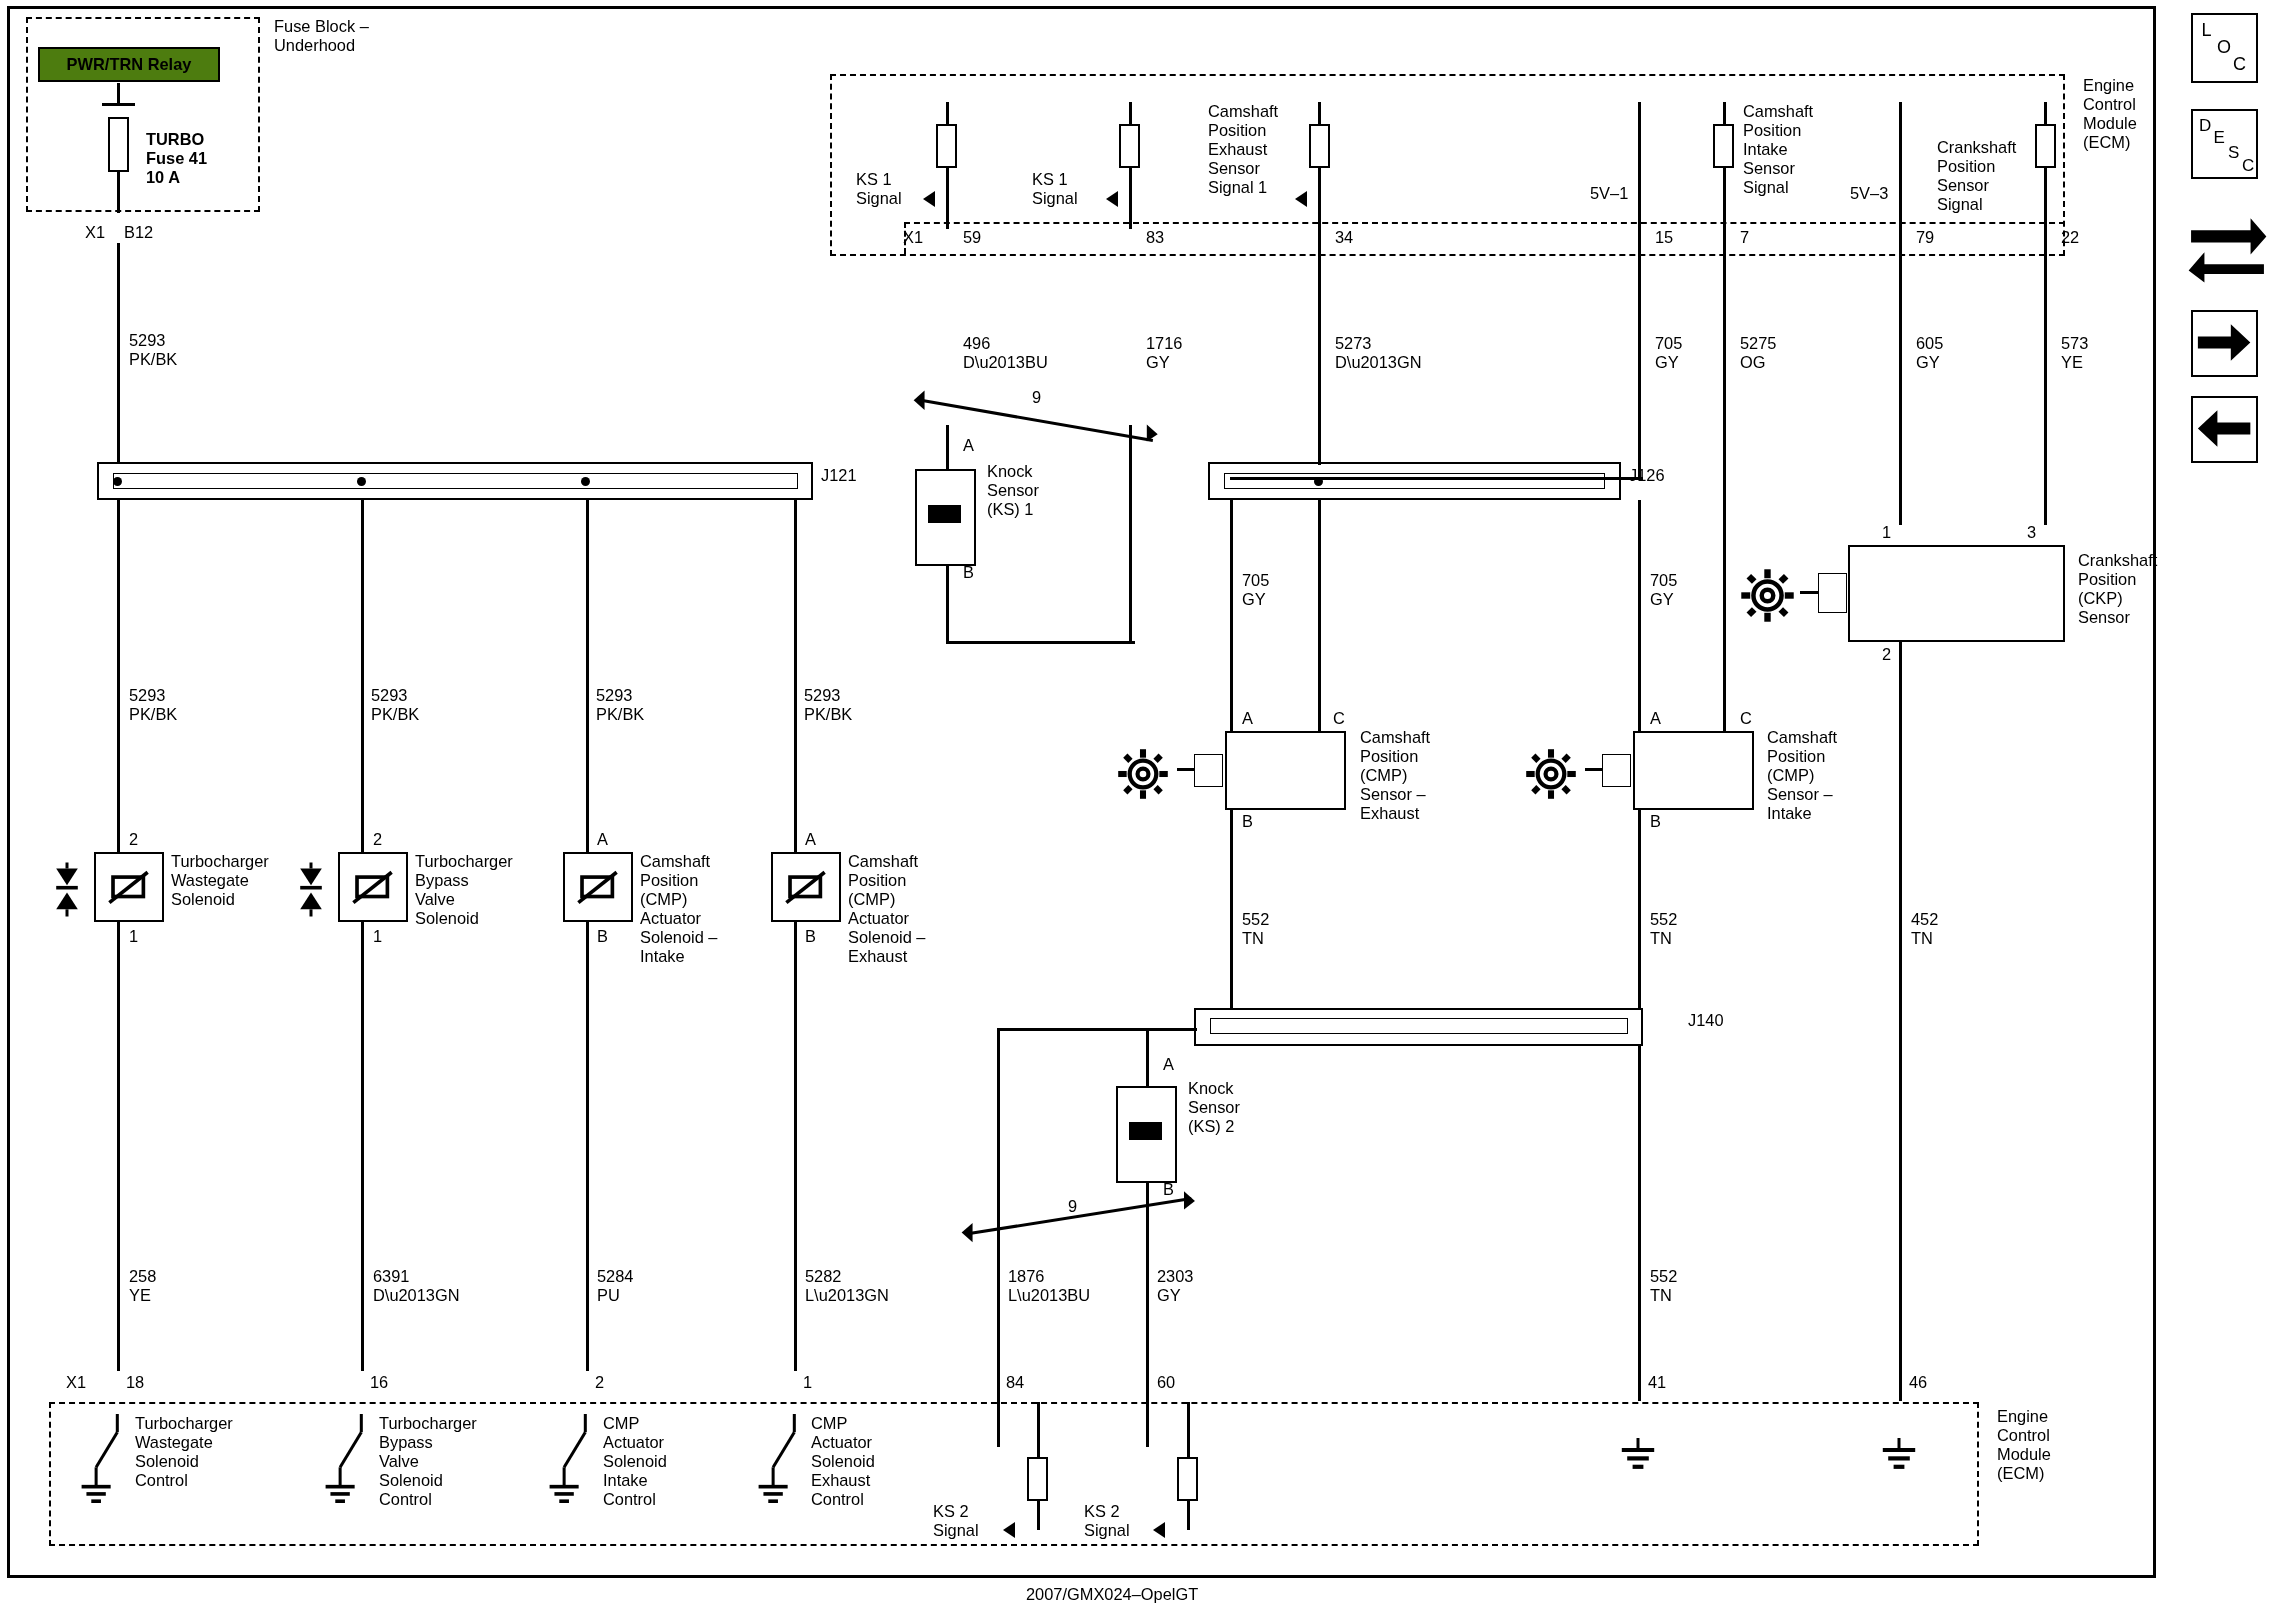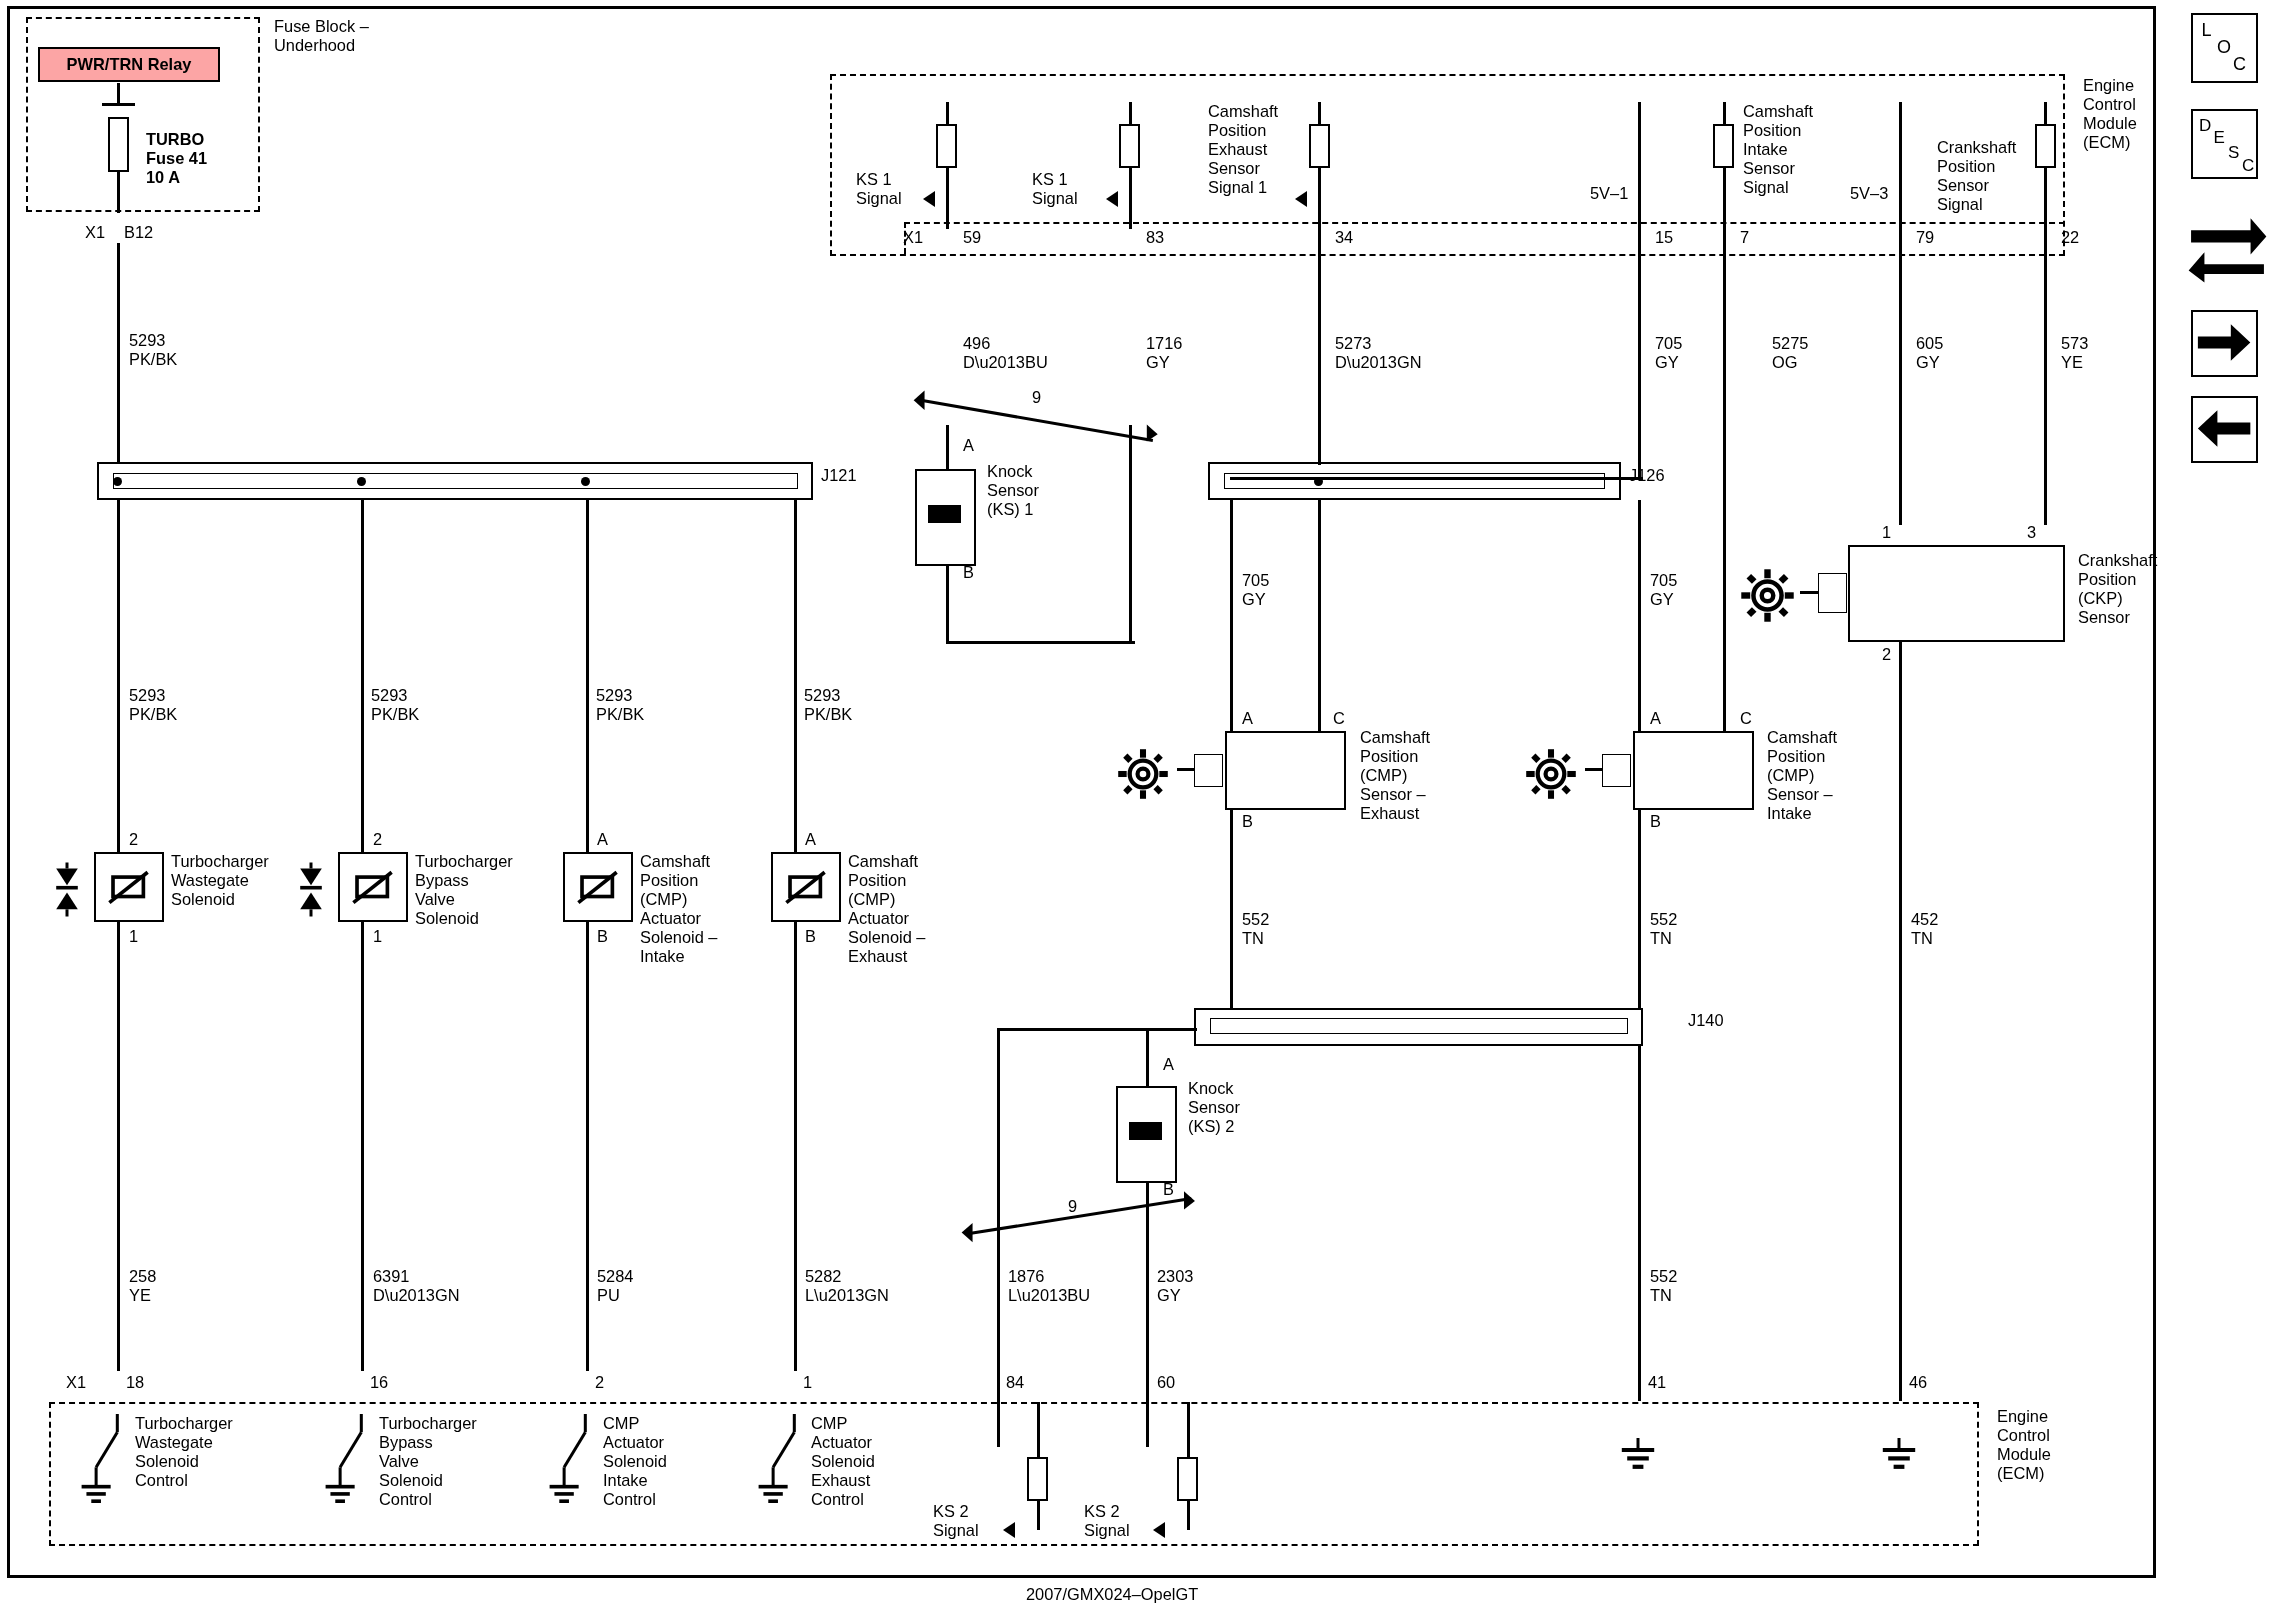--- a/index.html
+++ b/index.html
@@ -7,21 +7,21 @@
   #sheet{position:relative;width:2295px;height:1613px;background:#fff;overflow:hidden;}
   .frame{position:absolute;left:7.3px;top:6px;width:2149px;height:1572px;border:3px solid #000;box-sizing:border-box;}
   .t{position:absolute;font-size:16.4px;line-height:19px;color:#000;white-space:pre;}
   .vw{position:absolute;background:#000;width:3px;}
   .hw{position:absolute;background:#000;height:3px;}
   .dashbox{position:absolute;border:2.4px dashed #000;box-sizing:border-box;}
   .splice{position:absolute;width:9px;height:9px;background:#000;border-radius:50%;}
   .connector{position:absolute;border:2.4px solid #000;box-sizing:border-box;background:#fff;}
   .conn-inner{position:absolute;border:1.8px solid #000;box-sizing:border-box;background:#fff;}
   .fuse{position:absolute;border:2.4px solid #000;box-sizing:border-box;background:#fff;}
-  .relaybox{position:absolute;border:2.4px solid #000;background:#fca5a5;box-sizing:border-box;display:flex;align-items:center;justify-content:center;font-weight:bold;font-size:16.4px;}
+  .relaybox{position:absolute;border:2.4px solid #000;background:#4d7c0f;box-sizing:border-box;display:flex;align-items:center;justify-content:center;font-weight:bold;font-size:16.4px;}
   .btnbox{position:absolute;border:2.4px solid #000;box-sizing:border-box;background:#fff;}
   .sensorbox{position:absolute;border:2.4px solid #000;box-sizing:border-box;background:#fff;}
   .solbox{position:absolute;border:2.4px solid #000;box-sizing:border-box;background:#fff;}
   .arrowL{position:absolute;width:0;height:0;border-top:8px solid transparent;border-bottom:8px solid transparent;border-right:12px solid #000;}
   .footer{position:absolute;font-size:16.4px;color:#000;}
   svg{display:block;}
 </style>
 </head>
 <body>
 
@@ -116,21 +116,21 @@
   <div class="t" style="left:2061px;top:228px;">22</div>
 
   <div class="t" style="left:963px;top:334px;">496
 D\u2013BU</div>
   <div class="t" style="left:1146px;top:334px;">1716
 GY</div>
   <div class="t" style="left:1335px;top:334px;">5273
 D\u2013GN</div>
   <div class="t" style="left:1655px;top:334px;">705
 GY</div>
-  <div class="t" style="left:1740px;top:334px;margin-left:32px;">5275
+  <div class="t" style="left:1740px;top:334px;">5275
 OG</div>
   <div class="t" style="left:1916px;top:334px;">605
 GY</div>
   <div class="t" style="left:2061px;top:334px;">573
 YE</div>
 
   <div class="connector" style="left:97px;top:462px;width:716px;height:38px;"></div>
   <div class="conn-inner" style="left:113px;top:473px;width:685px;height:16px;"></div>
   <div class="t" style="left:821px;top:466px;">J121</div>
 

